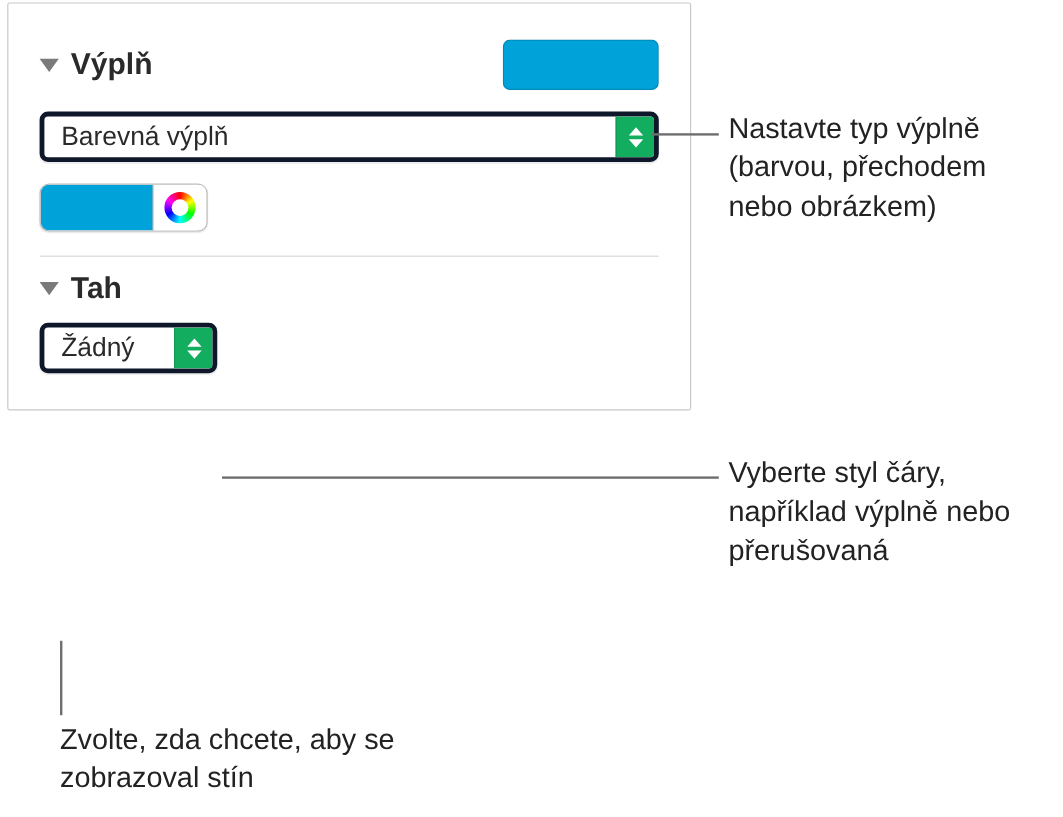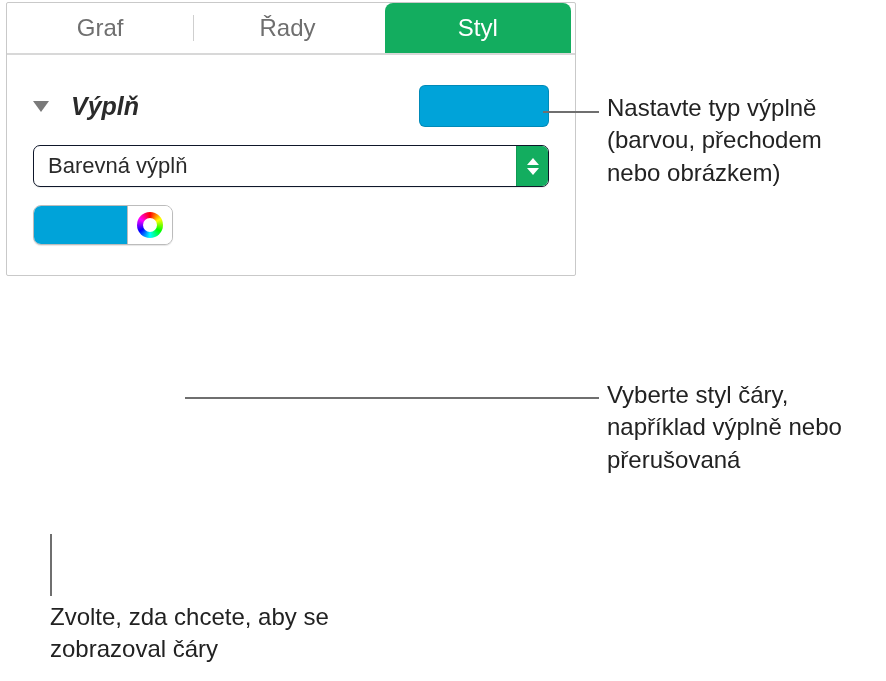--- a/index.html
+++ b/index.html
@@ -54,22 +54,21 @@
     }
     .section {
       padding: 12px 0 20px 0;
     }
     .section + .section {
       border-top: 1px solid #d8d8d8;
     }
     .section-header {
       display: flex;
       align-items: center;
-      gap: 22px;
-      font-style: italic;
+      gap: 10px;
     }
     .disclose {
       width: 0; height: 0;
       border-left: 8px solid transparent;
       border-right: 8px solid transparent;
       border-top: 11px solid #7a7a7a;
       cursor: pointer;
     }
     .section-title {
       font-size: 25px;
@@ -84,21 +83,21 @@
     .color-preview {
       width: 130px;
       height: 42px;
       border-radius: 6px;
       border: 1px solid rgba(0,0,0,0.15);
       cursor: pointer;
     }
     .popup {
       display: flex;
       align-items: center;
-      border: 1px solid #0f172a;
+      border: 4px solid #0f172a;
       border-radius: 7px;
       background: #fff;
       height: 42px;
       box-shadow: 0 1px 1px rgba(0,0,0,0.08);
       overflow: hidden;
     }
     .popup.full { width: 100%; margin-top: 18px; }
     .popup.small { width: 148px; margin-top: 14px; }
     .popup-label {
       flex: 1;
@@ -202,32 +201,20 @@
     .leader-v {
       position: absolute;
       background: #6f6f6f;
       width: 1.5px;
     }
   </style>
 </head>
 <body>
 
 <div class="panel">
-  <div class="tabs">
-    <div class="tab">
-        <span>Graf</span>
-      </div>
-    <div class="tab-divider"></div>
-    <div class="tab">
-        <span>Řady</span>
-      </div>
-    <div class="tab active">
-        <span>Styl</span>
-      </div>
-  </div>
 
   <div class="body">
 
     <div class="section">
       <div class="fill-row">
         <div class="section-header">
           <div class="disclose"></div>
           <div class="section-title">Výplň</div>
         </div>
         <div class="color-preview" id="fill-preview" style="background: rgb(0, 163, 217);"></div>
@@ -244,25 +231,38 @@
       <div class="color-well-row">
         <div class="color-well">
           <div class="swatch" id="fill-swatch" style="background: rgb(0, 163, 217);"></div>
           <div class="picker-btn">
             <div class="color-wheel"></div>
           </div>
         </div>
       </div>
     </div>
 
+    <div class="section">
+      <div class="section-header">
+        <div class="disclose"></div>
+        <div class="section-title">Tah</div>
+      </div>
+      <div class="popup small">
+        <div class="popup-label">Žádný</div>
+        <div class="popup-btn">
+          <div class="chev-up"></div>
+          <div class="chev-down"></div>
+        </div>
+      </div>
+    </div>
 
 
   </div>
 </div>
 
 <div class="leader" style="left:543px; top:111px; width:56px;"></div>
 <div class="callout" style="left:607px; top:92px; width:270px;">Nastavte typ výplně (barvou, přechodem nebo obrázkem)</div>
 
 <div class="leader" style="left:185px; top:397px; width:414px;"></div>
 <div class="callout" style="left:607px; top:379px; width:260px;">Vyberte styl čáry, například výplně nebo přerušovaná</div>
 
 <div class="leader-v" style="left:50px; top:534px; height:62px;"></div>
-<div class="callout" style="left:50px; top:601px; width:300px;">Zvolte, zda chcete, aby se zobrazoval čáry</div>
+<div class="callout" style="left:50px; top:601px; width:300px;">Zvolte, zda chcete, aby se zobrazoval stín</div>
 
 </body></html>

